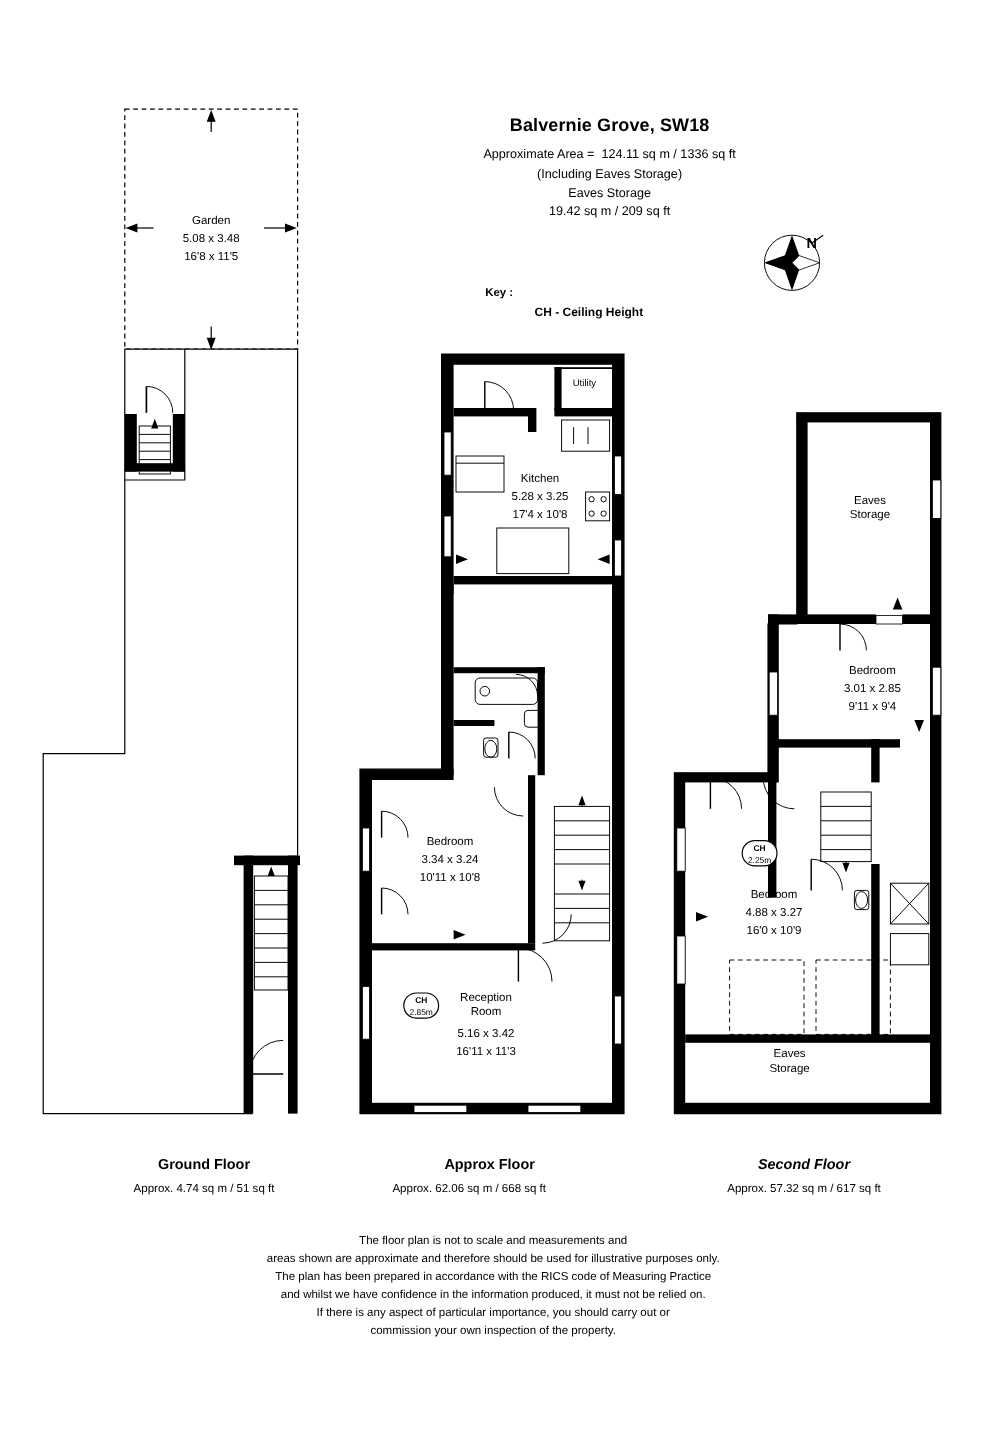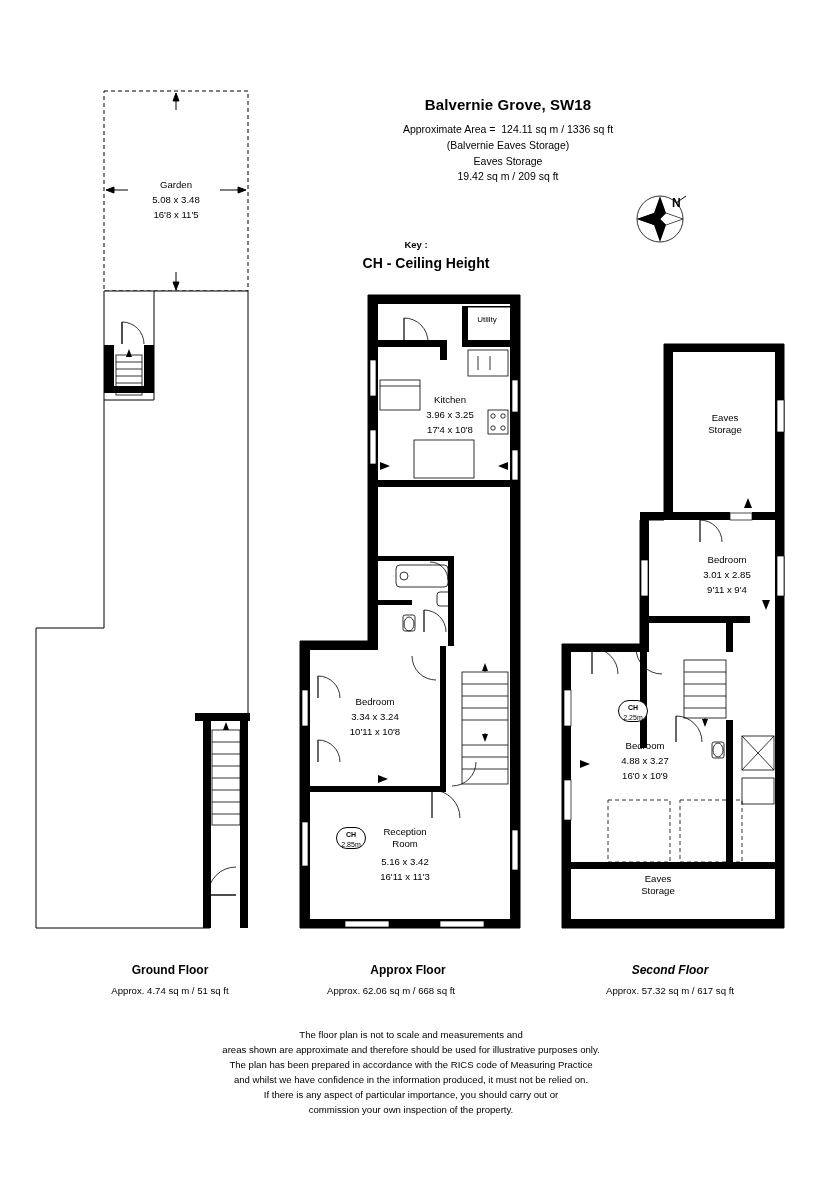--- a/index.html
+++ b/index.html
@@ -29,23 +29,23 @@
   }
   .title {
     font-size: 15px;
     font-weight: bold;
     letter-spacing: 0.1px;
   }
   .sub {
     font-size: 10.5px;
   }
   .keyline {
-    font-size: 14px;
+    font-size: 10px;
     font-weight: bold;
-    text-align: center;
+    text-align: right;
   }
   .keyhead {
     font-size: 9.5px;
     font-weight: bold;
     text-align: center;
   }
   .roomlabel {
     font-size: 9.6px;
   }
   .floorname {
@@ -309,39 +309,39 @@
     <polygon points="660,196 666,213 683,219 666,225 660,242 654,225 637,219 654,213" fill="#000"></polygon>
     <polygon points="660,219 666,213 683,219 666,225" fill="#fff" stroke="#000" stroke-width="0.6"></polygon>
     <polygon points="660,219 654,225 637,219 654,213" fill="#000"></polygon>
     <line x1="676" y1="203" x2="686" y2="196" stroke="#000" stroke-width="1"></line>
   </g>
 </svg>
 
 <div>
   <div class="txt title" style="left:318px; top:95px; width:380px;">Balvernie Grove, SW18</div>
   <div class="txt sub" style="left:318px; top:123px; width:380px;">Approximate Area =  124.11 sq m / 1336 sq ft</div>
-  <div class="txt sub" style="left:318px; top:139px; width:380px;">(Balvernie Eaves Storage)</div>
+  <div class="txt sub" style="left:318px; top:139px; width:380px;">(Including Eaves Storage)</div>
   <div class="txt sub" style="left:318px; top:155px; width:380px;">Eaves Storage</div>
   <div class="txt sub" style="left:318px; top:170px; width:380px;">19.42 sq m / 209 sq ft</div>
 </div>
 
 <div>
   <div class="txt keyhead" style="left:316px; top:239px; width:200px;">Key :</div>
   <div class="txt keyline" style="left:316px; top:255px; width:220px;">CH - Ceiling Height</div>
 </div>
 
 <div class="txt" style="left:672px; top:196px; width:30px; font-size:12px; font-weight:bold; text-align:left;">N</div>
 
 <div class="txt roomlabel" style="left:116px; top:179px; width:120px;">Garden</div>
 <div class="txt roomlabel" style="left:116px; top:194px; width:120px;">5.08 x 3.48</div>
 <div class="txt roomlabel" style="left:116px; top:209px; width:120px;">16'8 x 11'5</div>
 
 <div class="txt roomlabel" style="left:462px; top:315px; width:50px; font-size:8px;">Utility</div>
 <div class="txt roomlabel" style="left:395px; top:394px; width:110px;">Kitchen</div>
-<div class="txt roomlabel" style="left:395px; top:409px; width:110px;">3.96 x 3.25</div>
+<div class="txt roomlabel" style="left:395px; top:409px; width:110px;">5.28 x 3.25</div>
 <div class="txt roomlabel" style="left:395px; top:424px; width:110px;">17'4 x 10'8</div>
 
 <div class="txt roomlabel" style="left:320px; top:696px; width:110px;">Bedroom</div>
 <div class="txt roomlabel" style="left:320px; top:711px; width:110px;">3.34 x 3.24</div>
 <div class="txt roomlabel" style="left:320px; top:726px; width:110px;">10'11 x 10'8</div>
 
 <div class="txt roomlabel" style="left:350px; top:826px; width:110px;">Reception<br>Room</div>
 <div class="txt roomlabel" style="left:350px; top:856px; width:110px;">5.16 x 3.42</div>
 <div class="txt roomlabel" style="left:350px; top:871px; width:110px;">16'11 x 11'3</div>
 

